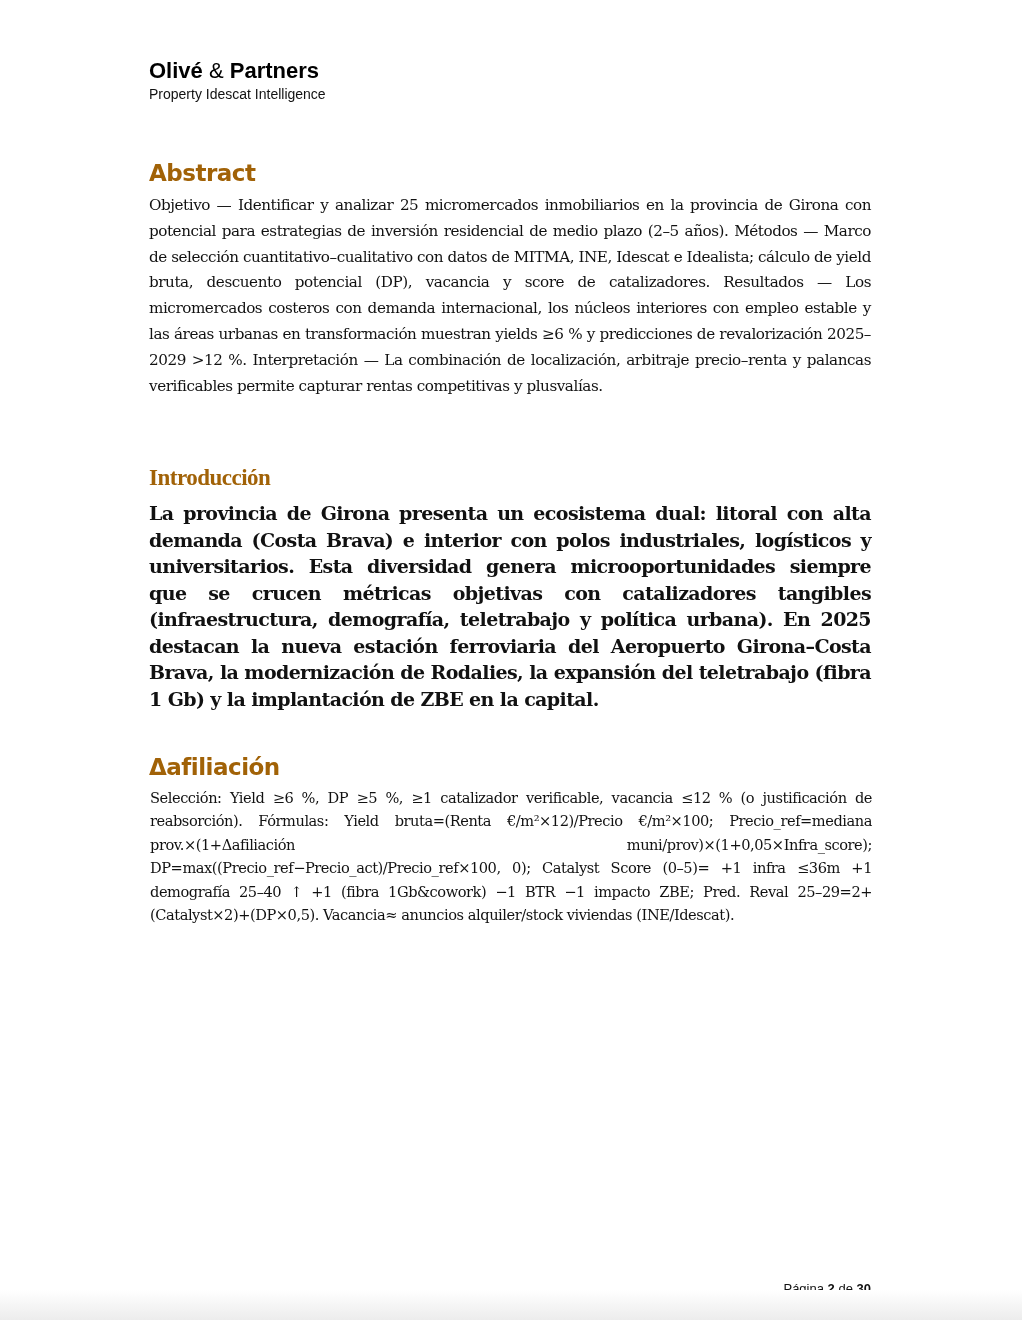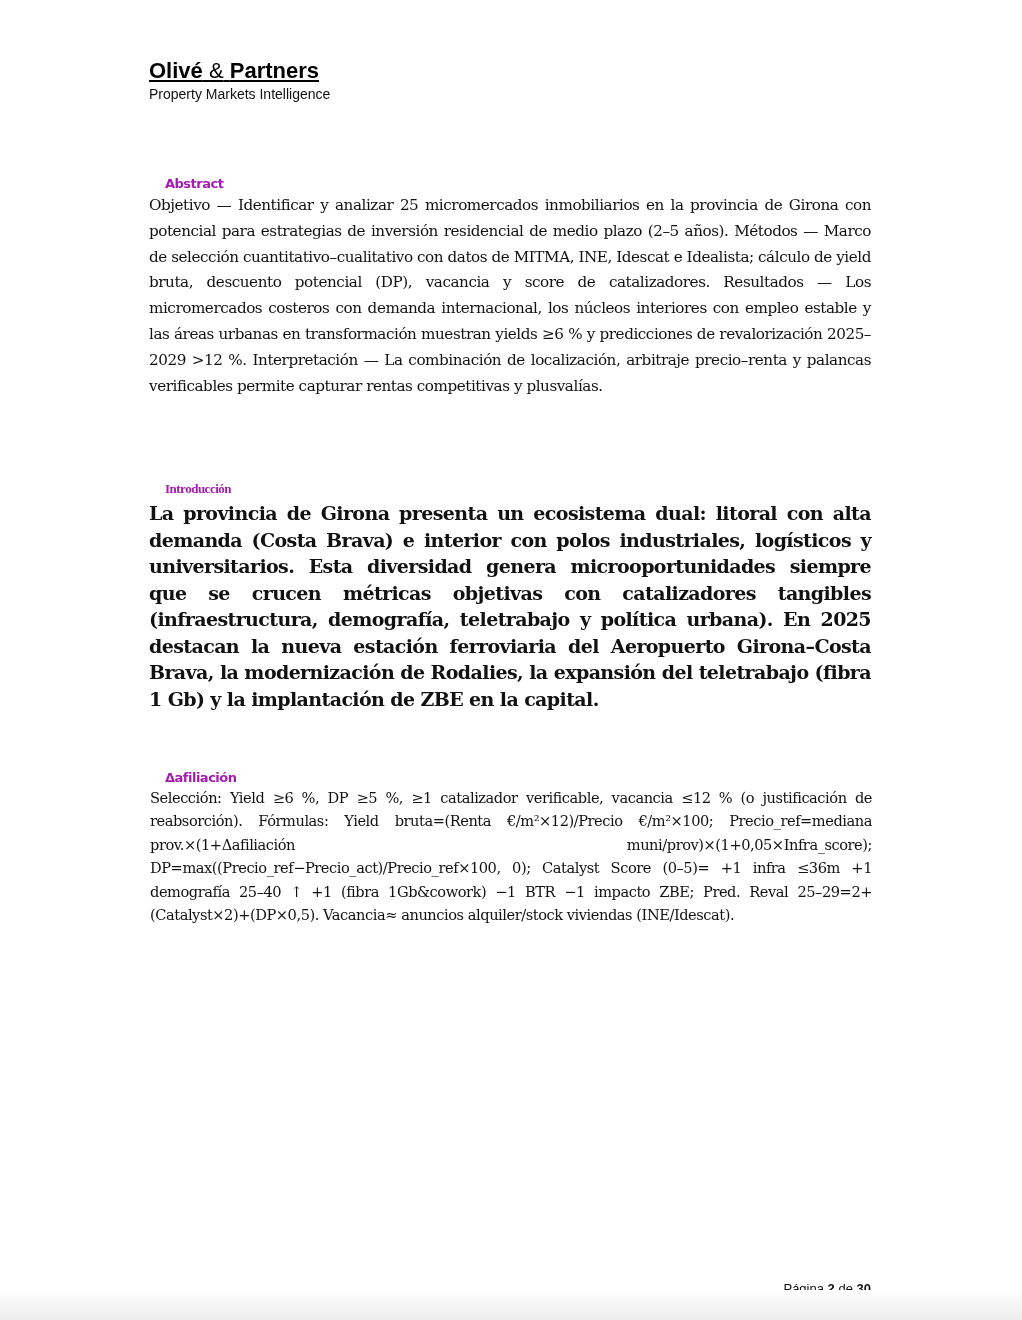--- a/index.html
+++ b/index.html
@@ -7,29 +7,29 @@
     width: 1022px; height: 1320px; position: relative; overflow: hidden;
     background: #ffffff;
     font-family: "DejaVu Serif", serif;
     color: #111;
   }
   .page-bottom-shadow {
     position: absolute; left: 0; right: 0; bottom: 0; height: 30px;
     background: linear-gradient(to bottom, #ffffff, #ececec);
   }
   .brand { position: absolute; left: 149px; top: 58px; font-family: "Liberation Sans", sans-serif; }
-  .brand-name { font-size: 22px; color: #000; line-height: 26px; text-decoration: underline; }
+  .brand-name { font-size: 22px; color: #000; line-height: 26px; }
   .brand-name b { font-weight: bold; }
   .brand-name .amp { font-weight: normal; }
   .brand-tagline { font-size: 14px; color: #111; margin-top: 2px; line-height: 16px; }
 
   .content { position: absolute; left: 149px; width: 722px; }
   h2 {
-    margin: 16px; font-family: "DejaVu Sans", sans-serif; font-weight: bold;
-    color: #a21caf; font-size: 13px; letter-spacing: -0.5px;
+    margin: 0; font-family: "DejaVu Sans", sans-serif; font-weight: bold;
+    color: #a16207; font-size: 23px; letter-spacing: -0.5px;
   }
   .abstract-h { top: 160px; }
   .abstract-p {
     top: 193px; font-size: 15.2px; line-height: 25.8px; text-align: justify;
     letter-spacing: -0.45px; margin: 0;
   }
   .intro-h { top: 465px; font-family: Liberation Serif, serif; }
   .intro-p {
     top: 500px; font-size: 19px; line-height: 26.5px; text-align: justify;
     letter-spacing: -0.6px; margin: 0; font-weight: bold;
@@ -47,21 +47,21 @@
 </style>
 </head>
 <body>
 
 <div class="brand">
   <div class="brand-name">
     <b>Olivé</b>
     <span class="amp">&amp;</span>
     <b>Partners</b>
   </div>
-  <div class="brand-tagline">Property Markets Intelligence</div>
+  <div class="brand-tagline">Property Idescat Intelligence</div>
 </div>
 
 <h2 class="content abstract-h">Abstract</h2>
 <p class="content abstract-p">Objetivo — Identificar y analizar 25 micromercados inmobiliarios en la provincia de Girona con potencial para estrategias de inversión residencial de medio plazo (2–5 años). Métodos — Marco de selección cuantitativo–cualitativo con datos de MITMA, INE, Idescat e Idealista; cálculo de yield bruta, descuento potencial (DP), vacancia y score de catalizadores. Resultados — Los micromercados costeros con demanda internacional, los núcleos interiores con empleo estable y las áreas urbanas en transformación muestran yields ≥6 % y predicciones de revalorización 2025–2029 &gt;12 %. Interpretación — La combinación de localización, arbitraje precio–renta y palancas verificables permite capturar rentas competitivas y plusvalías.</p>
 
 <h2 class="content intro-h">Introducción</h2>
 <p class="content intro-p">La provincia de Girona presenta un ecosistema dual: litoral con alta demanda (Costa Brava) e interior con polos industriales, logísticos y universitarios. Esta diversidad genera microoportunidades siempre que se crucen métricas objetivas con catalizadores tangibles (infraestructura, demografía, teletrabajo y política urbana). En 2025 destacan la nueva estación ferroviaria del Aeropuerto Girona–Costa Brava, la modernización de Rodalies, la expansión del teletrabajo (fibra 1 Gb) y la implantación de ZBE en la capital.</p>
 
 <h2 class="content method-h">Δafiliación</h2>
 <p class="content method-p">Selección: Yield ≥6 %, DP ≥5 %, ≥1 catalizador verificable, vacancia ≤12 % (o justificación de reabsorción). Fórmulas: Yield bruta=(Renta €/m²×12)/Precio €/m²×100; Precio_ref=mediana prov.×(1+Δafiliación muni/prov)×(1+0,05×Infra_score); DP=max((Precio_ref−Precio_act)/Precio_ref×100, 0); Catalyst Score (0–5)= +1 infra ≤36m +1 demografía 25–40 ↑ +1 (fibra 1Gb&amp;cowork) −1 BTR −1 impacto ZBE; Pred. Reval 25–29=2+(Catalyst×2)+(DP×0,5). Vacancia≈ anuncios alquiler/stock viviendas (INE/Idescat).</p>

